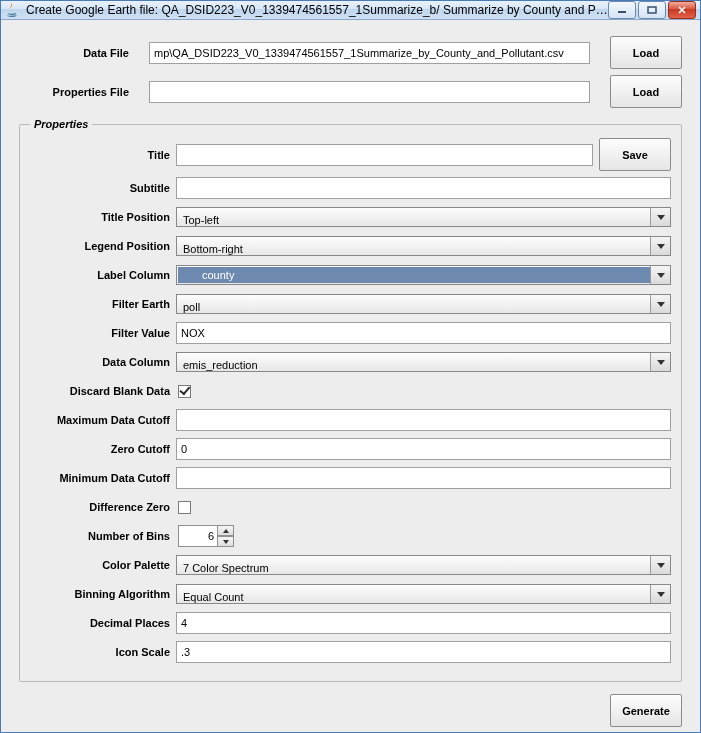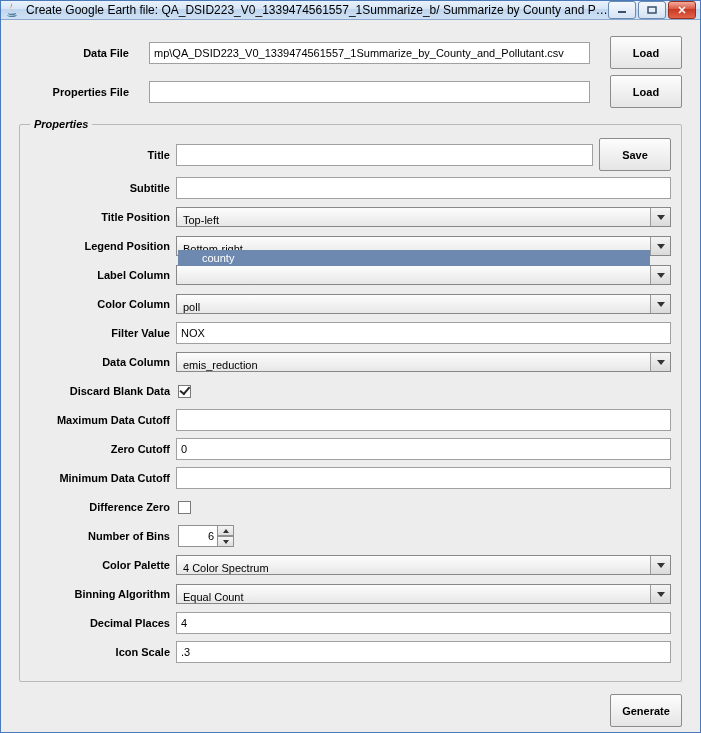--- a/index.html
+++ b/index.html
@@ -142,21 +142,21 @@
     width: 20px;
     height: 100%;
     border-left: 1px solid #9a9a9a;
     background: linear-gradient(to bottom, #f5f5f5, #dadada);
     display: flex; align-items: center; justify-content: center;
   }
   .combo-arrow svg { width: 8px; height: 5px; }
   .combo.highlight .combo-val {
     background: #6d89b0;
     color: #fff;
-    margin: 1px 0 18px 1px;
+    margin: 1px 0 1px 1px;
     display:flex; align-items:center; height: calc(100% - 2px); padding-left: 24px;
   }
   .checkbox {
     width: 13px; height: 13px;
     border: 1px solid #7a7a7a;
     background: #fff;
     display: flex; align-items: center; justify-content: center;
     margin-left: 2px;
   }
   .checkbox.checked::after {
@@ -288,21 +288,21 @@
           <span class="combo-val">county</span>
           <span class="combo-arrow">
               <svg viewBox="0 0 8 5">
                 <path d="M0 0 L4 5 L8 0 Z" fill="#333"></path>
               </svg>
             </span>
         </div>
       </div>
 
       <div class="field-row">
-        <span class="prop-label">Color Column</span>
+        <span class="prop-label">Filter Earth</span>
         <div class="combo">
           <span class="combo-val">poll</span>
           <span class="combo-arrow">
               <svg viewBox="0 0 8 5">
                 <path d="M0 0 L4 5 L8 0 Z" fill="#333"></path>
               </svg>
             </span>
         </div>
       </div>
 
@@ -366,21 +366,21 @@
                 </svg>
               </div>
           </div>
         </div>
         <span class="spacer-flex"></span>
       </div>
 
       <div class="field-row">
         <span class="prop-label">Color Palette</span>
         <div class="combo">
-          <span class="combo-val">4 Color Spectrum</span>
+          <span class="combo-val">7 Color Spectrum</span>
           <span class="combo-arrow">
               <svg viewBox="0 0 8 5">
                 <path d="M0 0 L4 5 L8 0 Z" fill="#333"></path>
               </svg>
             </span>
         </div>
       </div>
 
       <div class="field-row">
         <span class="prop-label">Binning Algorithm</span>

